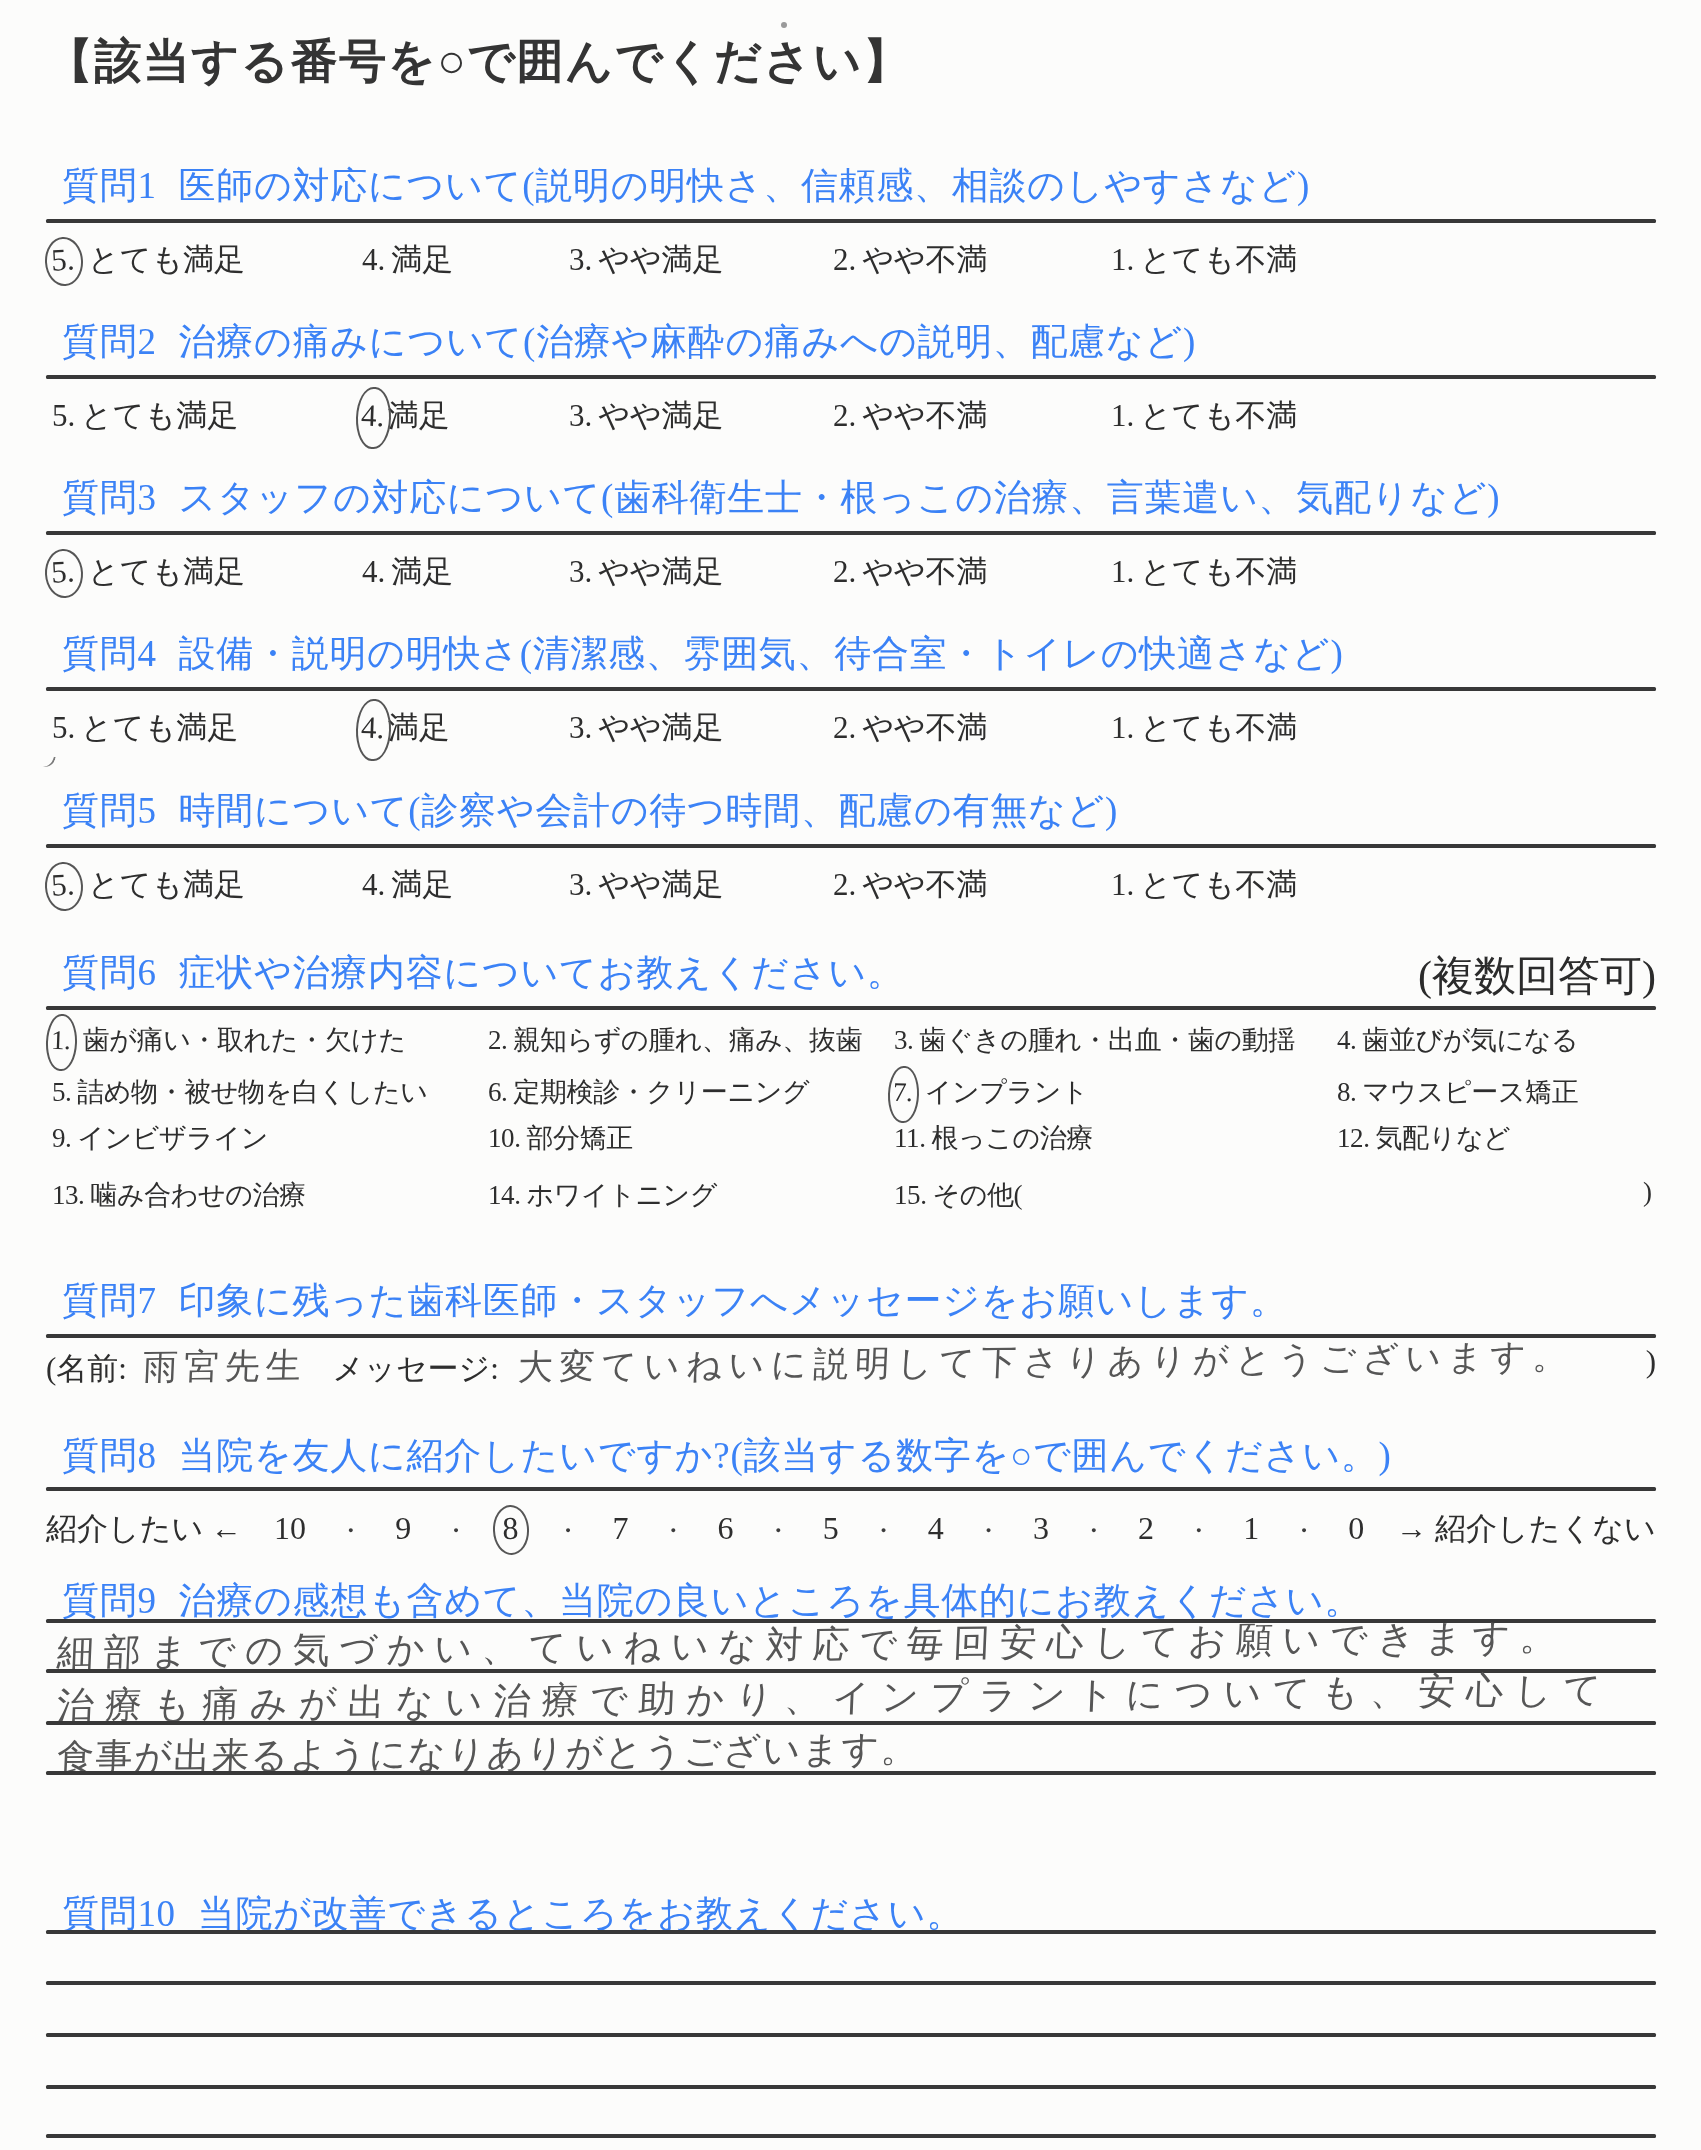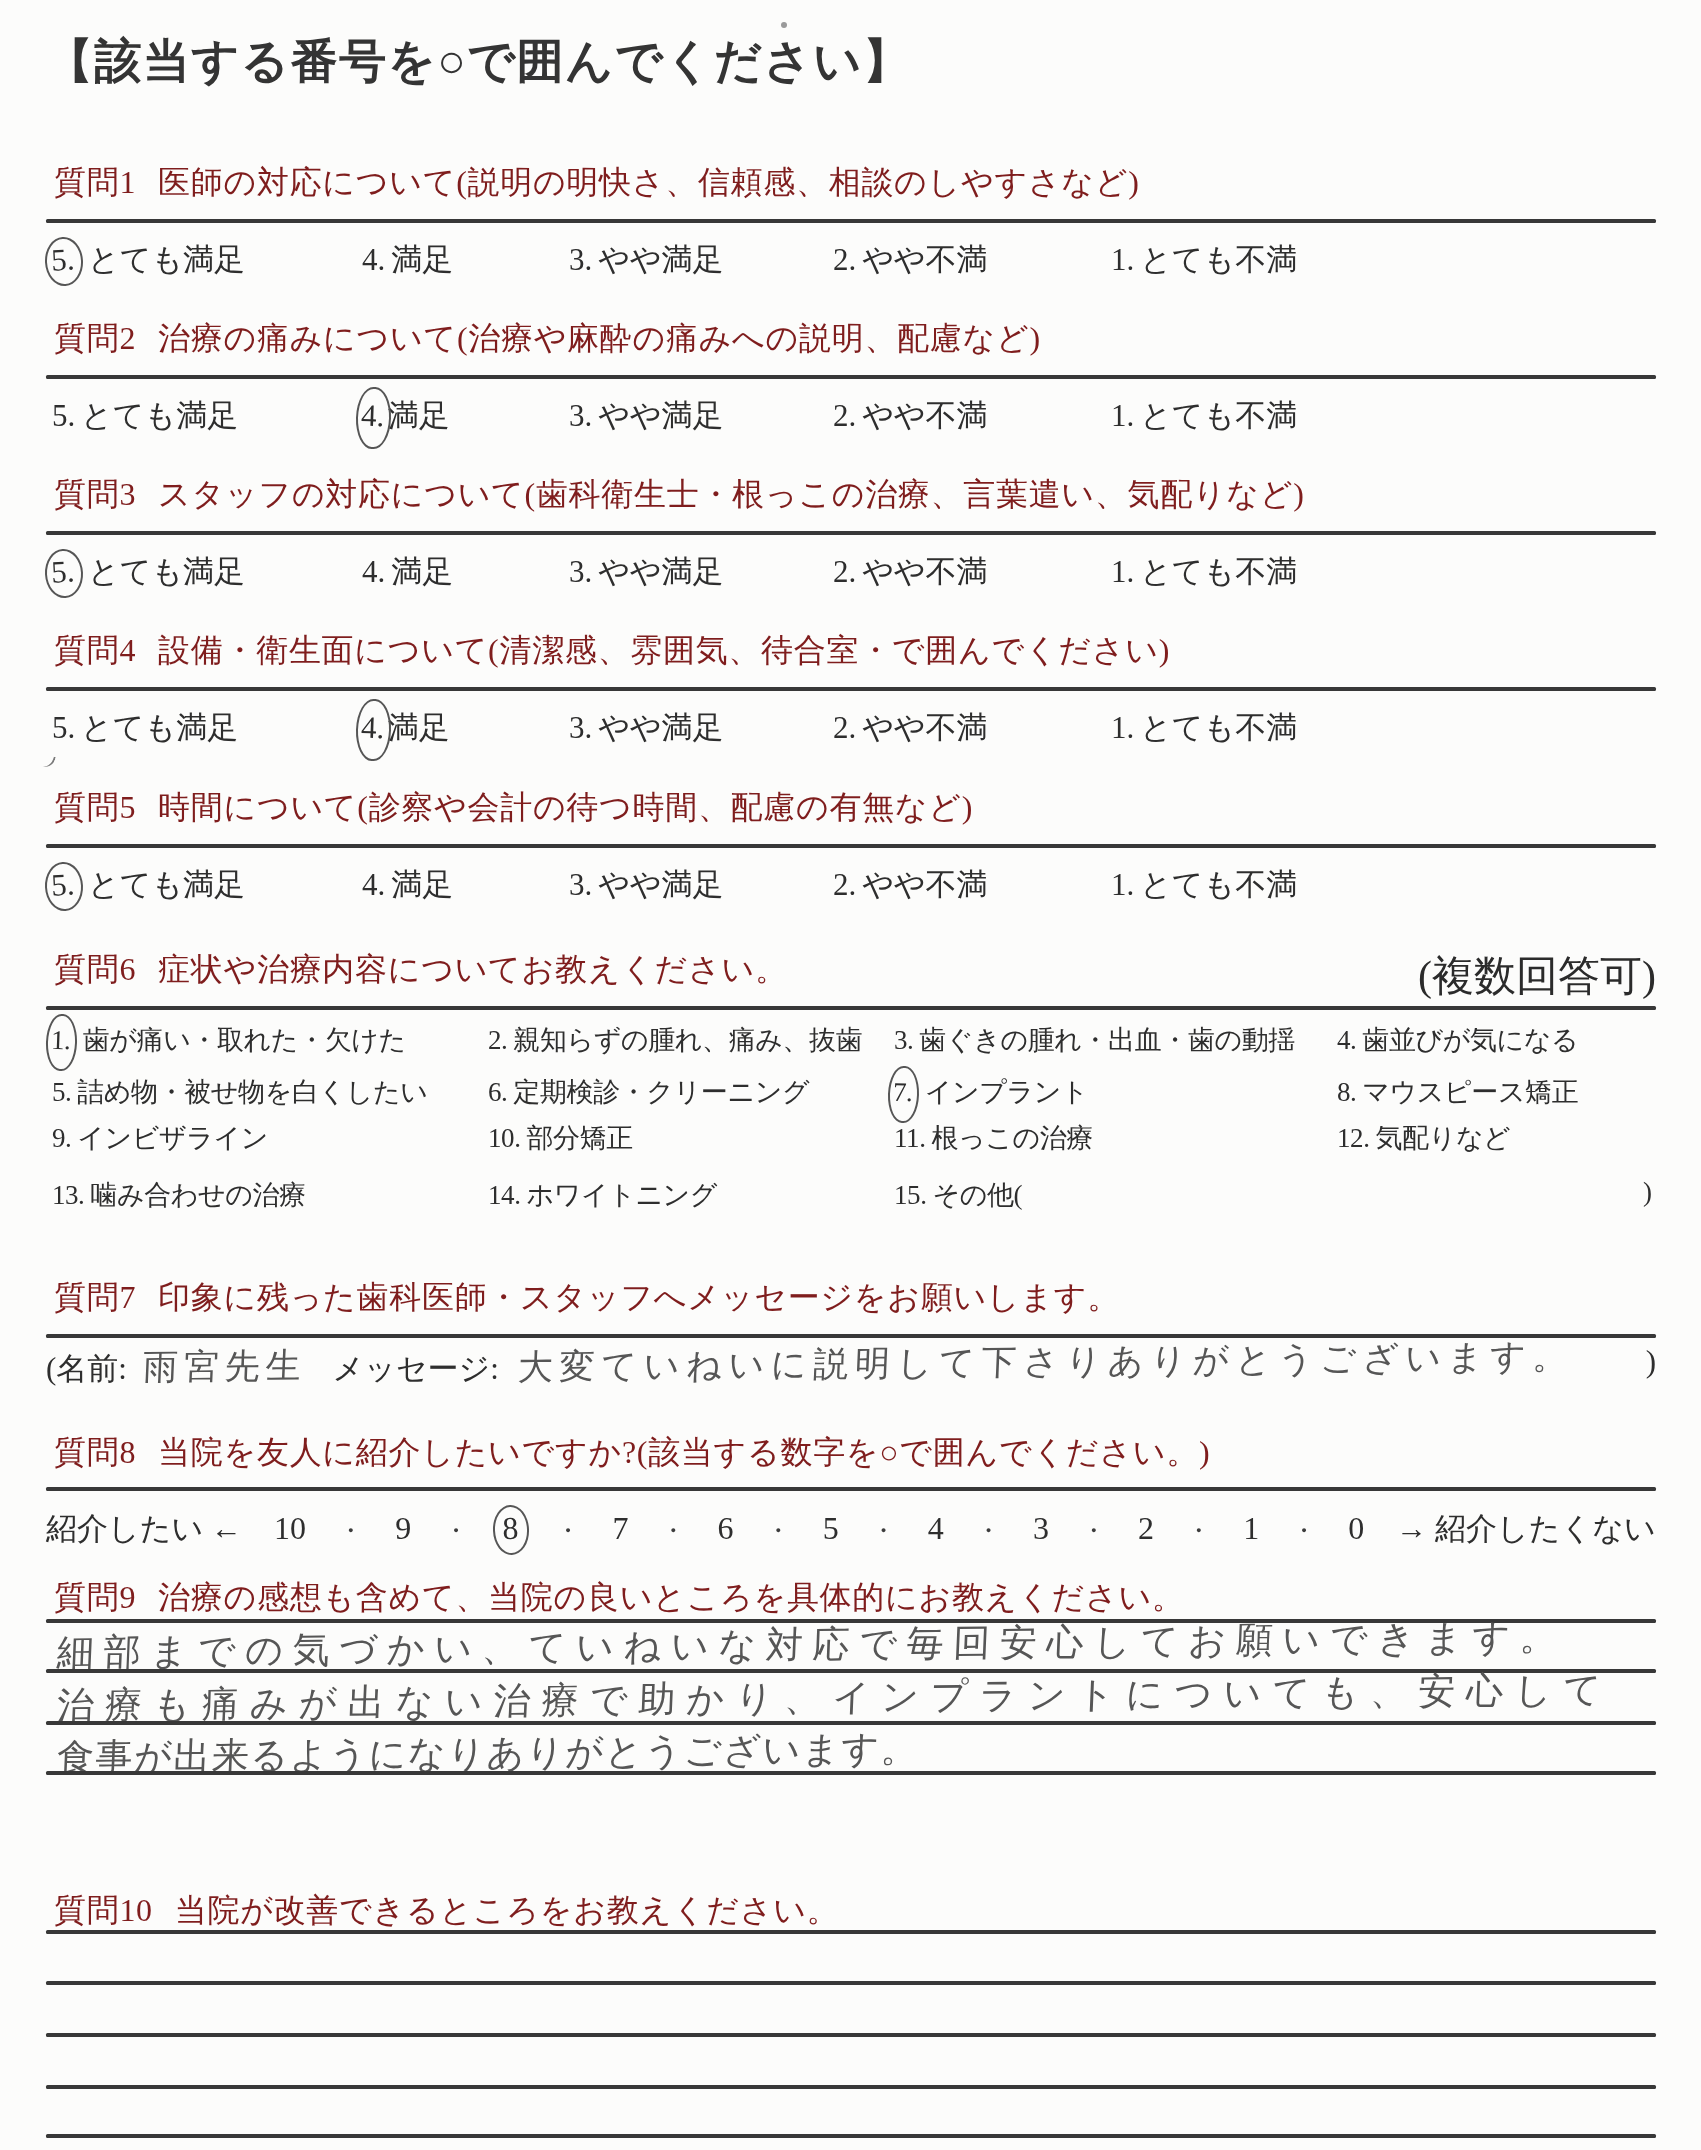--- a/index.html
+++ b/index.html
@@ -10,21 +10,21 @@
     color:#2e2e2e;
     position:relative;
     overflow:hidden;
   }
   .title{
     position:absolute;left:46px;top:29.5px;
     font-size:47px;font-weight:600;letter-spacing:1.5px;color:#343434;
     white-space:nowrap;
   }
   .q{position:absolute;left:46px;width:1610px;}
-  .qh{position:absolute;left:8px;top:0;font-size:32px;letter-spacing:0.7px;color:#7f1d1d;white-space:nowrap;}
+  .qh{position:absolute;left:16px;top:0;font-size:37px;letter-spacing:0.7px;color:#3b82f6;white-space:nowrap;}
   .q-id{margin-right:22px;}
   .hline{position:absolute;left:0;width:1610px;height:3.7px;background:#383838;border-radius:1.5px;}
   .rule{top:58px;}
   
   .opts{position:absolute;left:0;top:78px;width:1610px;height:47px;font-size:31px;white-space:nowrap;}
   .opt{position:absolute;top:0;}
   .opt .num{margin-right:5.9px;}
   .o1{left:5.9px}.o2{left:316px}.o3{left:523px}.o4{left:787px}.o5{left:1065px}
   
   .circle{
@@ -124,21 +124,21 @@
     <span class="opt o1"><span class="num circle">5.</span><span>とても満足</span></span>
     <span class="opt o2"><span class="num">4.</span><span>満足</span></span>
     <span class="opt o3"><span class="num">3.</span><span>やや満足</span></span>
     <span class="opt o4"><span class="num">2.</span><span>やや不満</span></span>
     <span class="opt o5"><span class="num">1.</span><span>とても不満</span></span>
   </div>
 </div>
 
 <div class="q" style="top:629px;height:133px;">
   <div class="qh">
-    <span class="q-id">質問4</span><span>設備・衛生面について(清潔感、雰囲気、待合室・で囲んでください)</span>
+    <span class="q-id">質問4</span><span>設備・説明の明快さ(清潔感、雰囲気、待合室・トイレの快適さなど)</span>
   </div>
   <div class="hline rule"></div>
   <div class="opts">
     <span class="opt o1"><span class="num">5.</span><span>とても満足</span></span>
     <span class="opt o2"><span class="num circle tall">4.</span><span>満足</span></span>
     <span class="opt o3"><span class="num">3.</span><span>やや満足</span></span>
     <span class="opt o4"><span class="num">2.</span><span>やや不満</span></span>
     <span class="opt o5"><span class="num">1.</span><span>とても不満</span></span>
   </div>
 </div>

